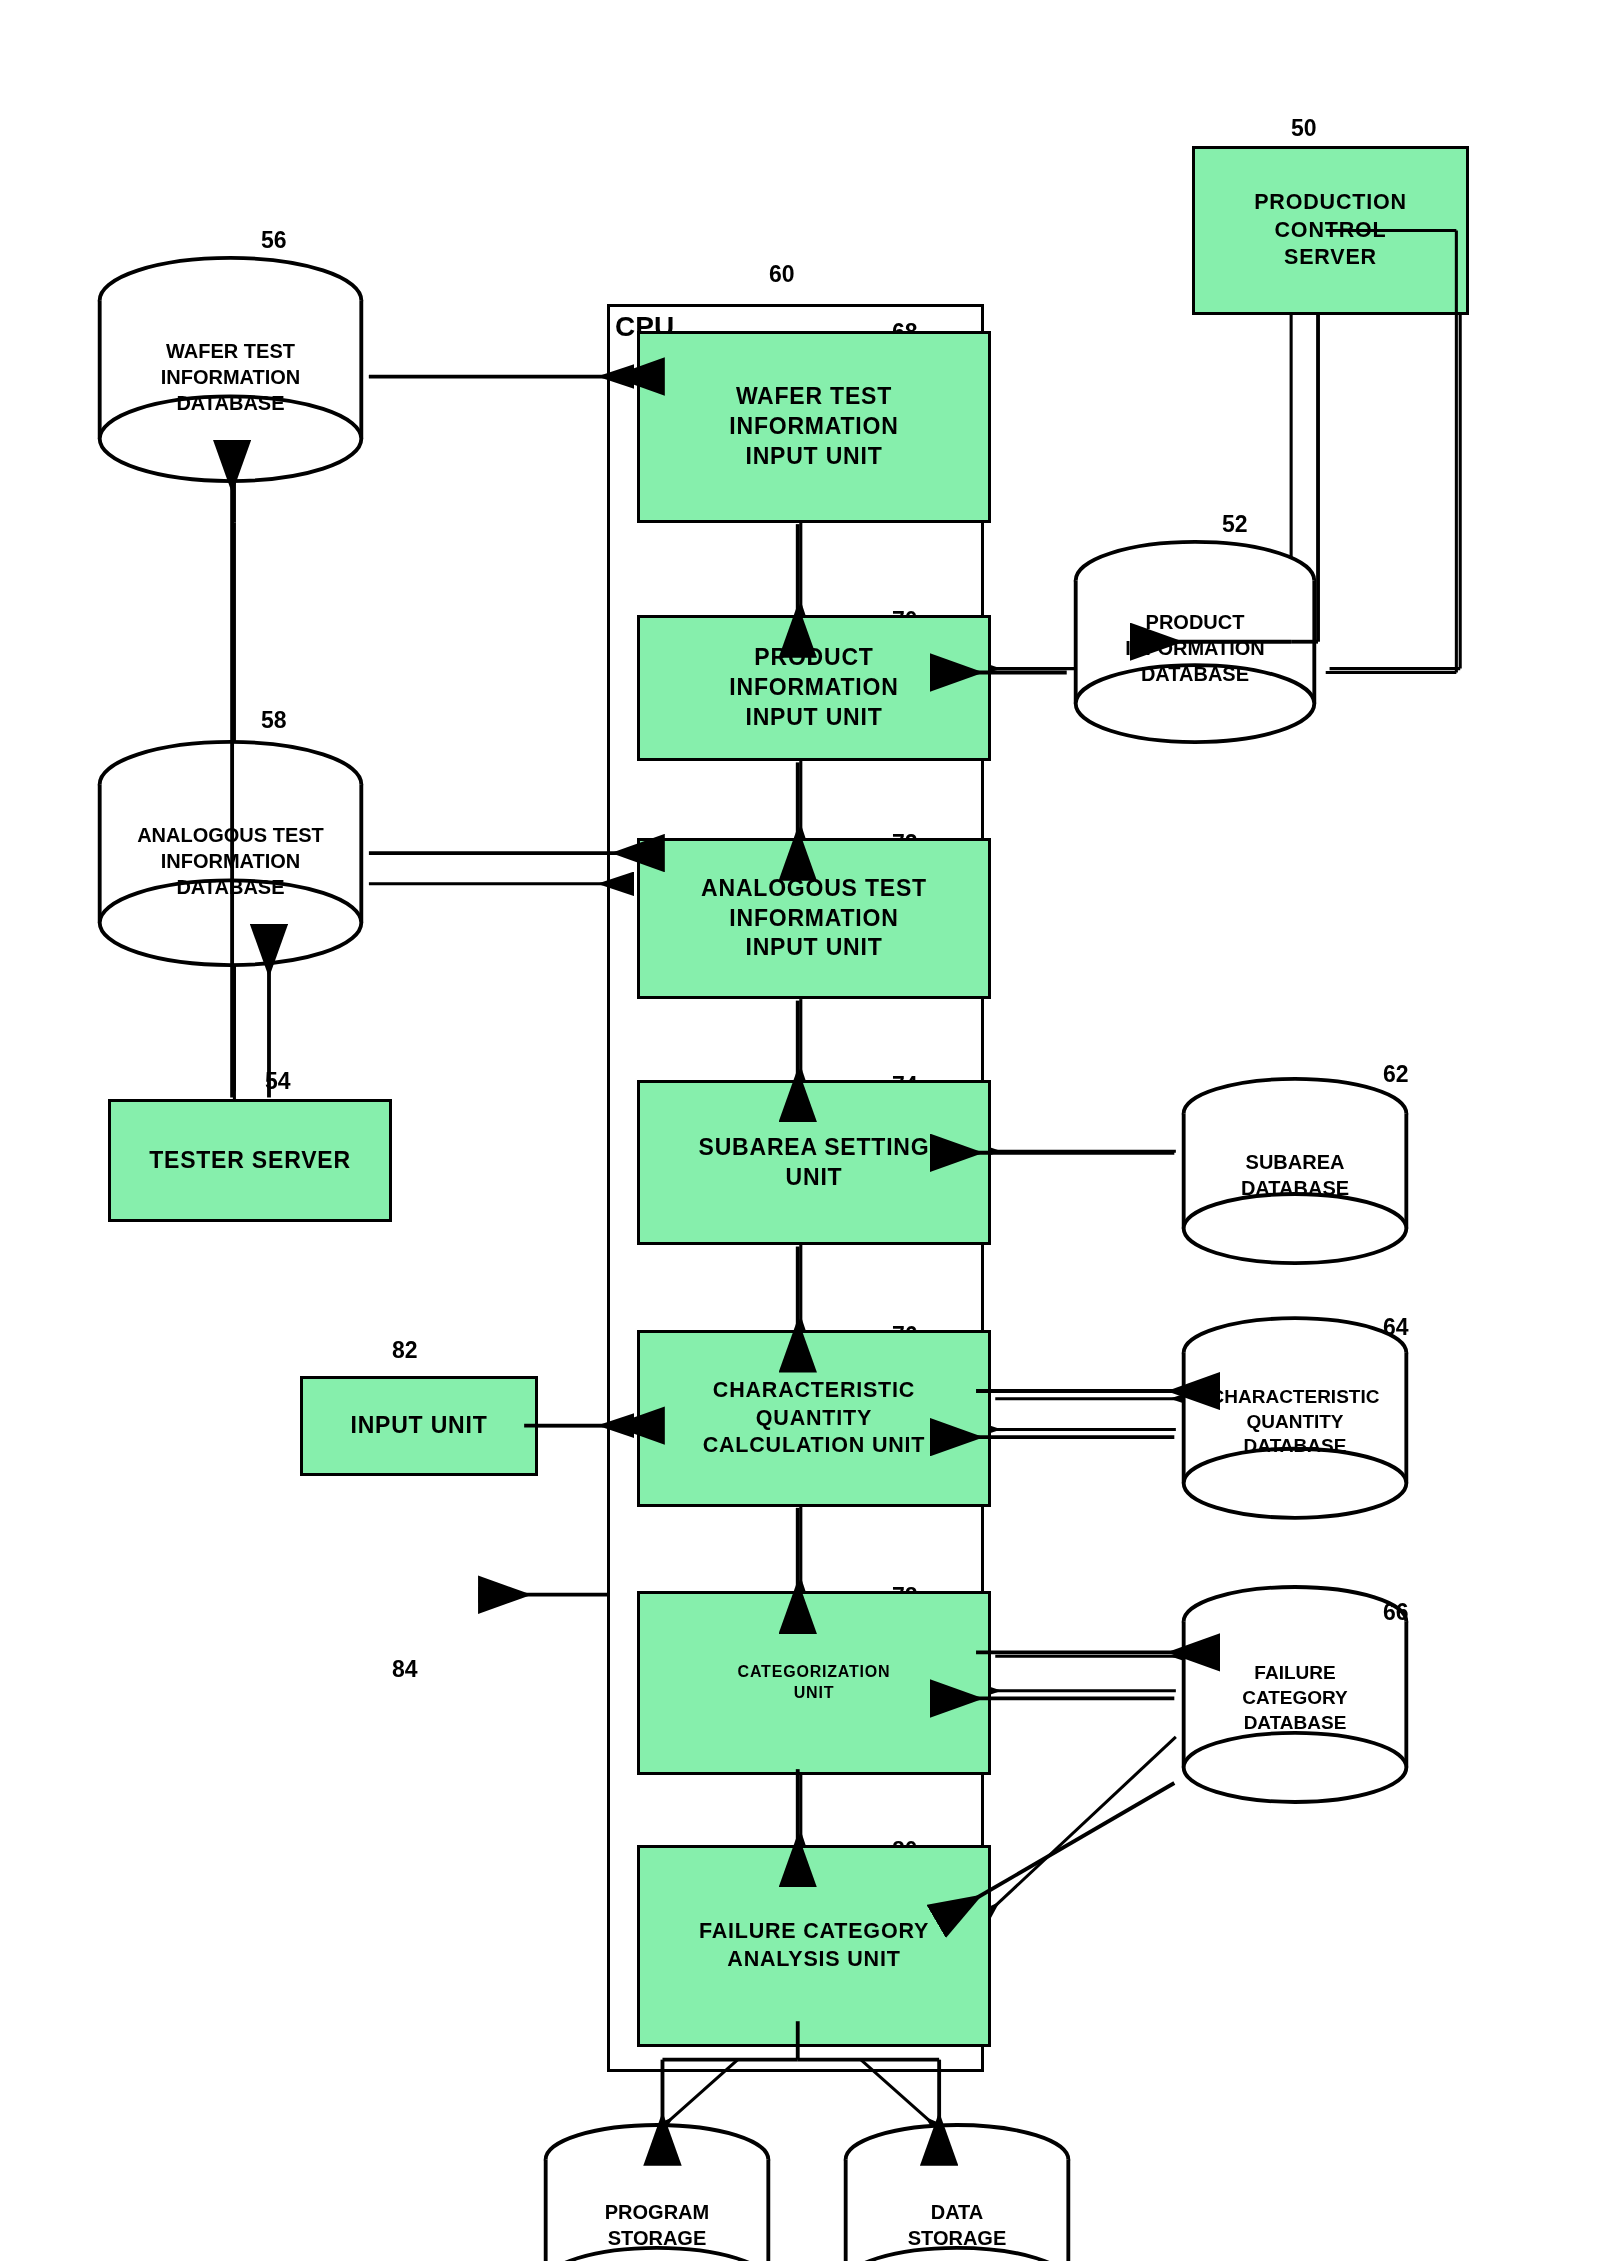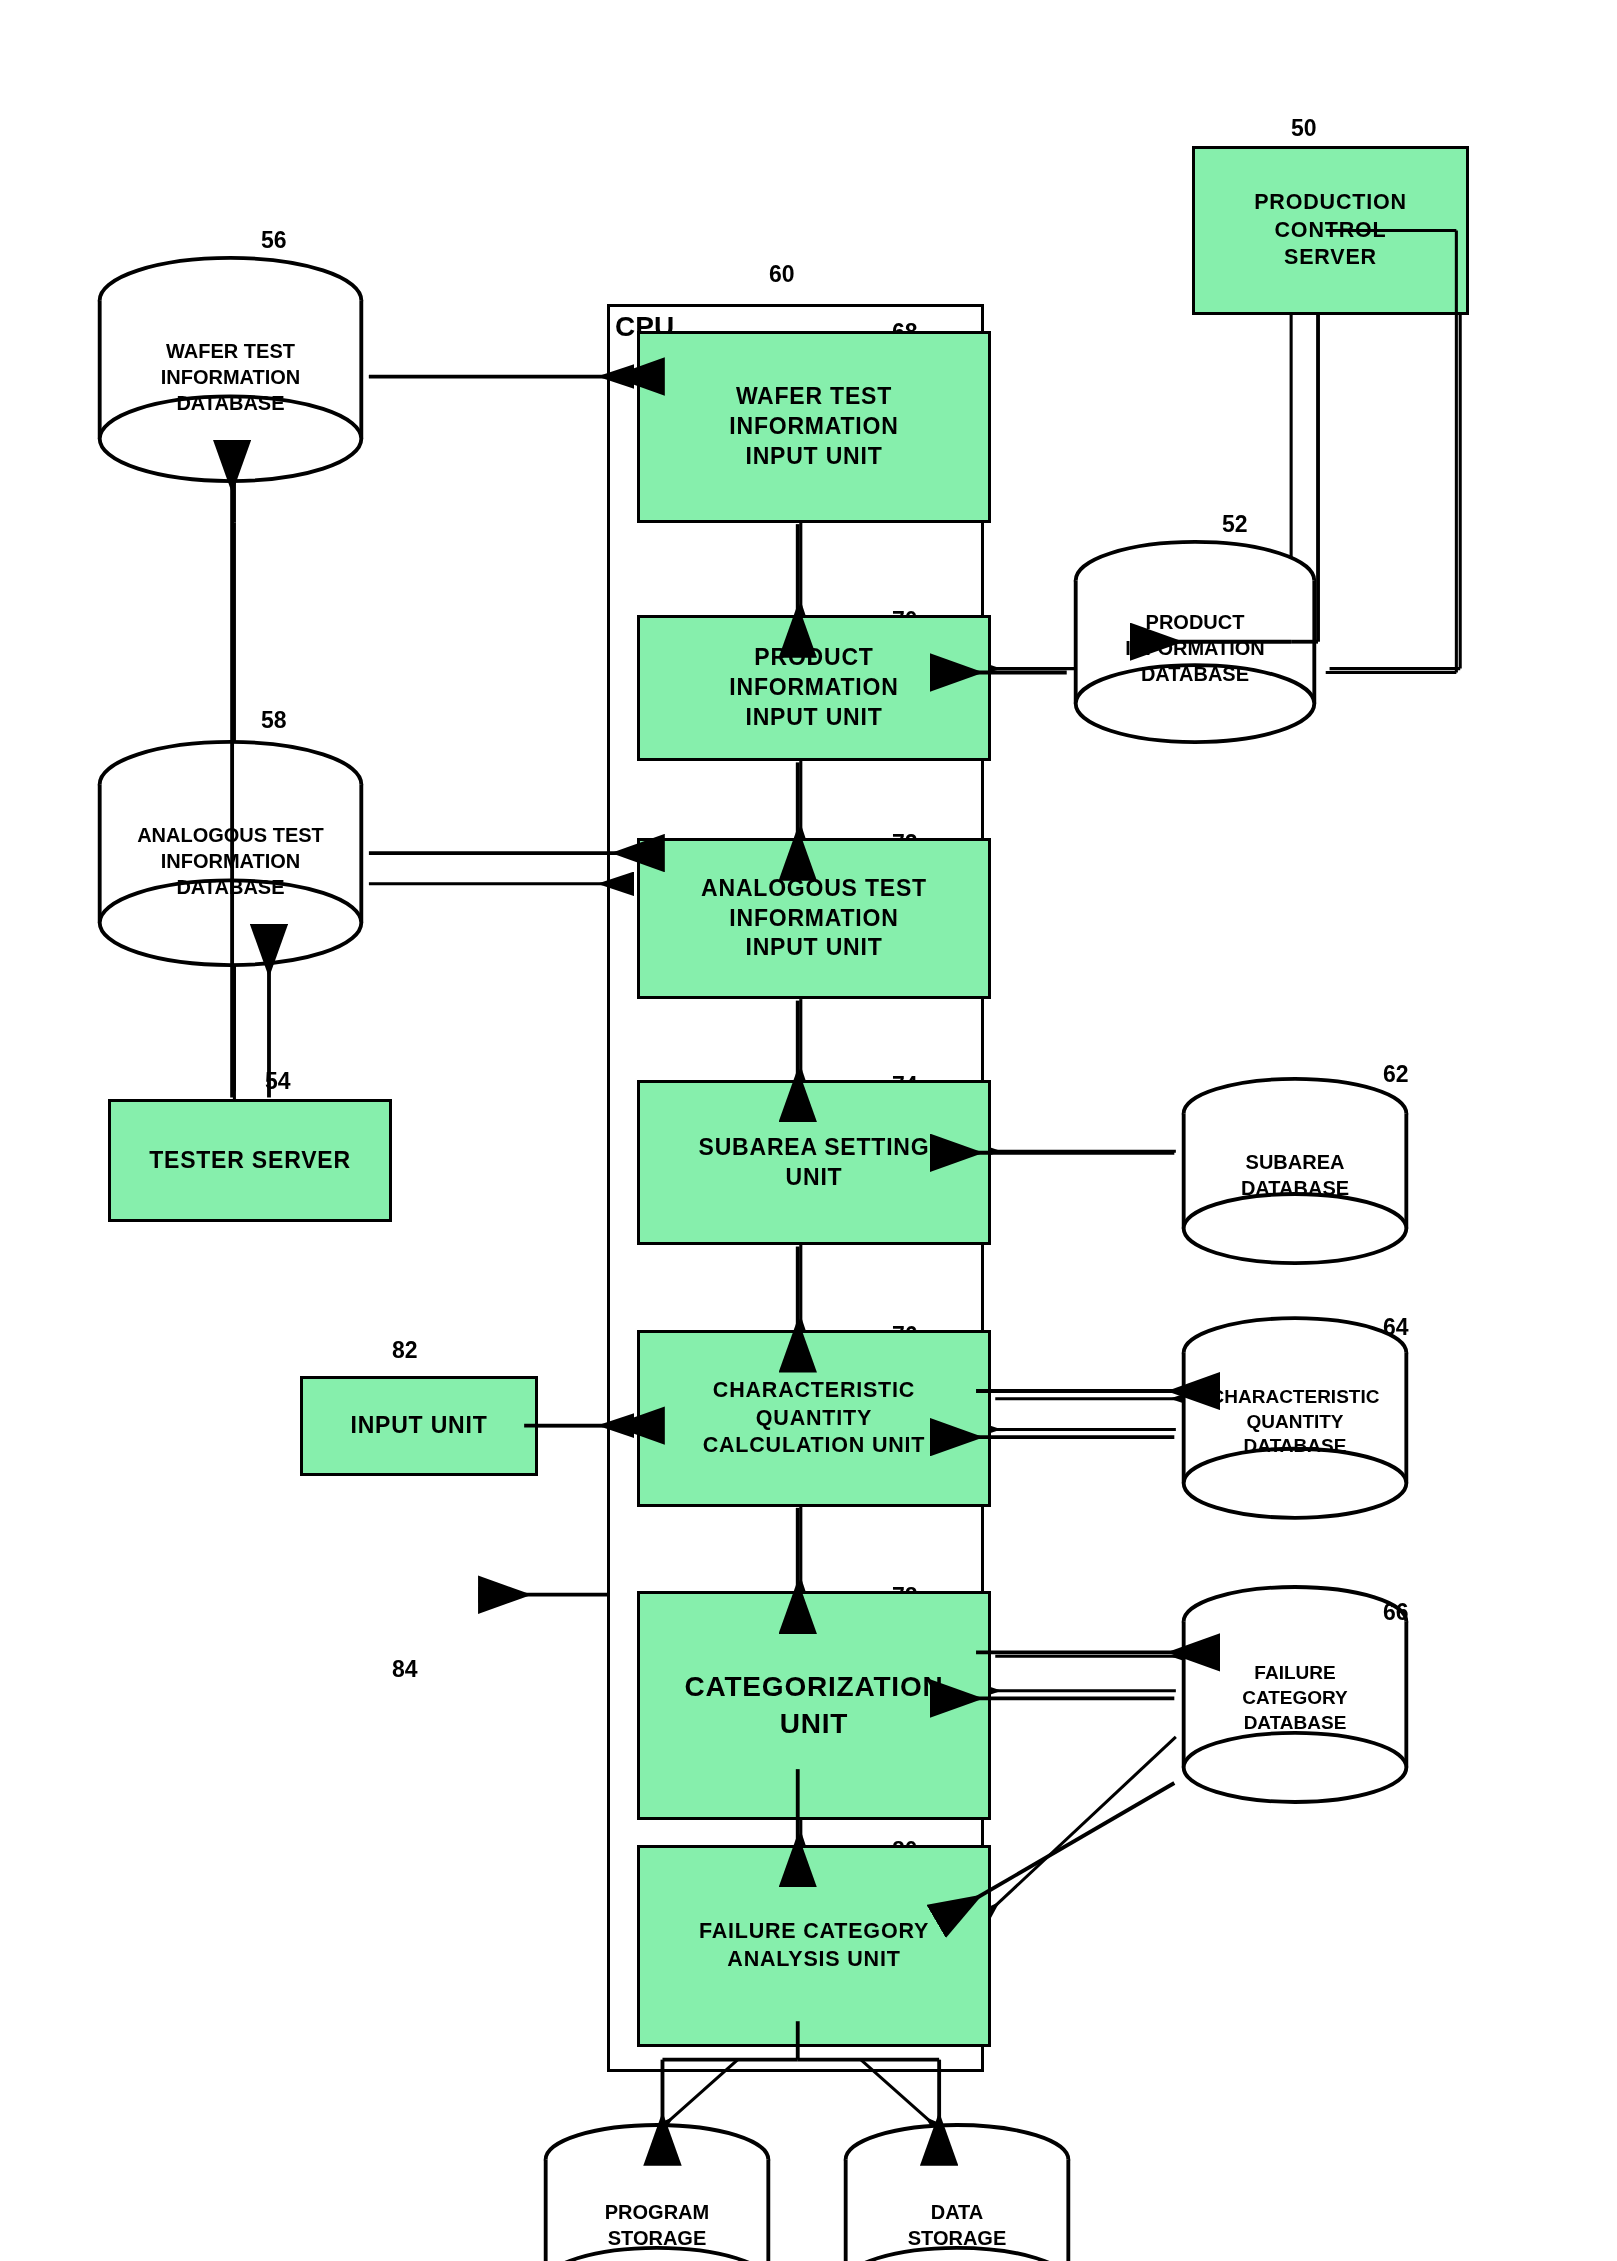--- a/index.html
+++ b/index.html
@@ -206,21 +206,21 @@
     <span style="white-space:pre-line;">SUBAREA SETTING
 UNIT</span>
   </div>
 
   <div class="box" style="left:621px; top:1330px; width:354px; height:177px; font-size:21.5px;">
     <span style="white-space:pre-line;">CHARACTERISTIC
 QUANTITY
 CALCULATION UNIT</span>
   </div>
 
-  <div class="box" style="left:621px; top:1591px; width:354px; height:229px; font-size:28px;">
+  <div class="box" style="left:621px; top:1591px; width:354px; height:184px; font-size:16px;">
     <span style="white-space:pre-line;">CATEGORIZATION
 UNIT</span>
   </div>
 
   <div class="box" style="left:621px; top:1845px; width:354px; height:202px; font-size:21.5px;">
     <span style="white-space:pre-line;">FAILURE CATEGORY
 ANALYSIS UNIT</span>
   </div>
 
   <div class="box" style="left:284px; top:1376px; width:238px; height:100px; font-size:23px;">

